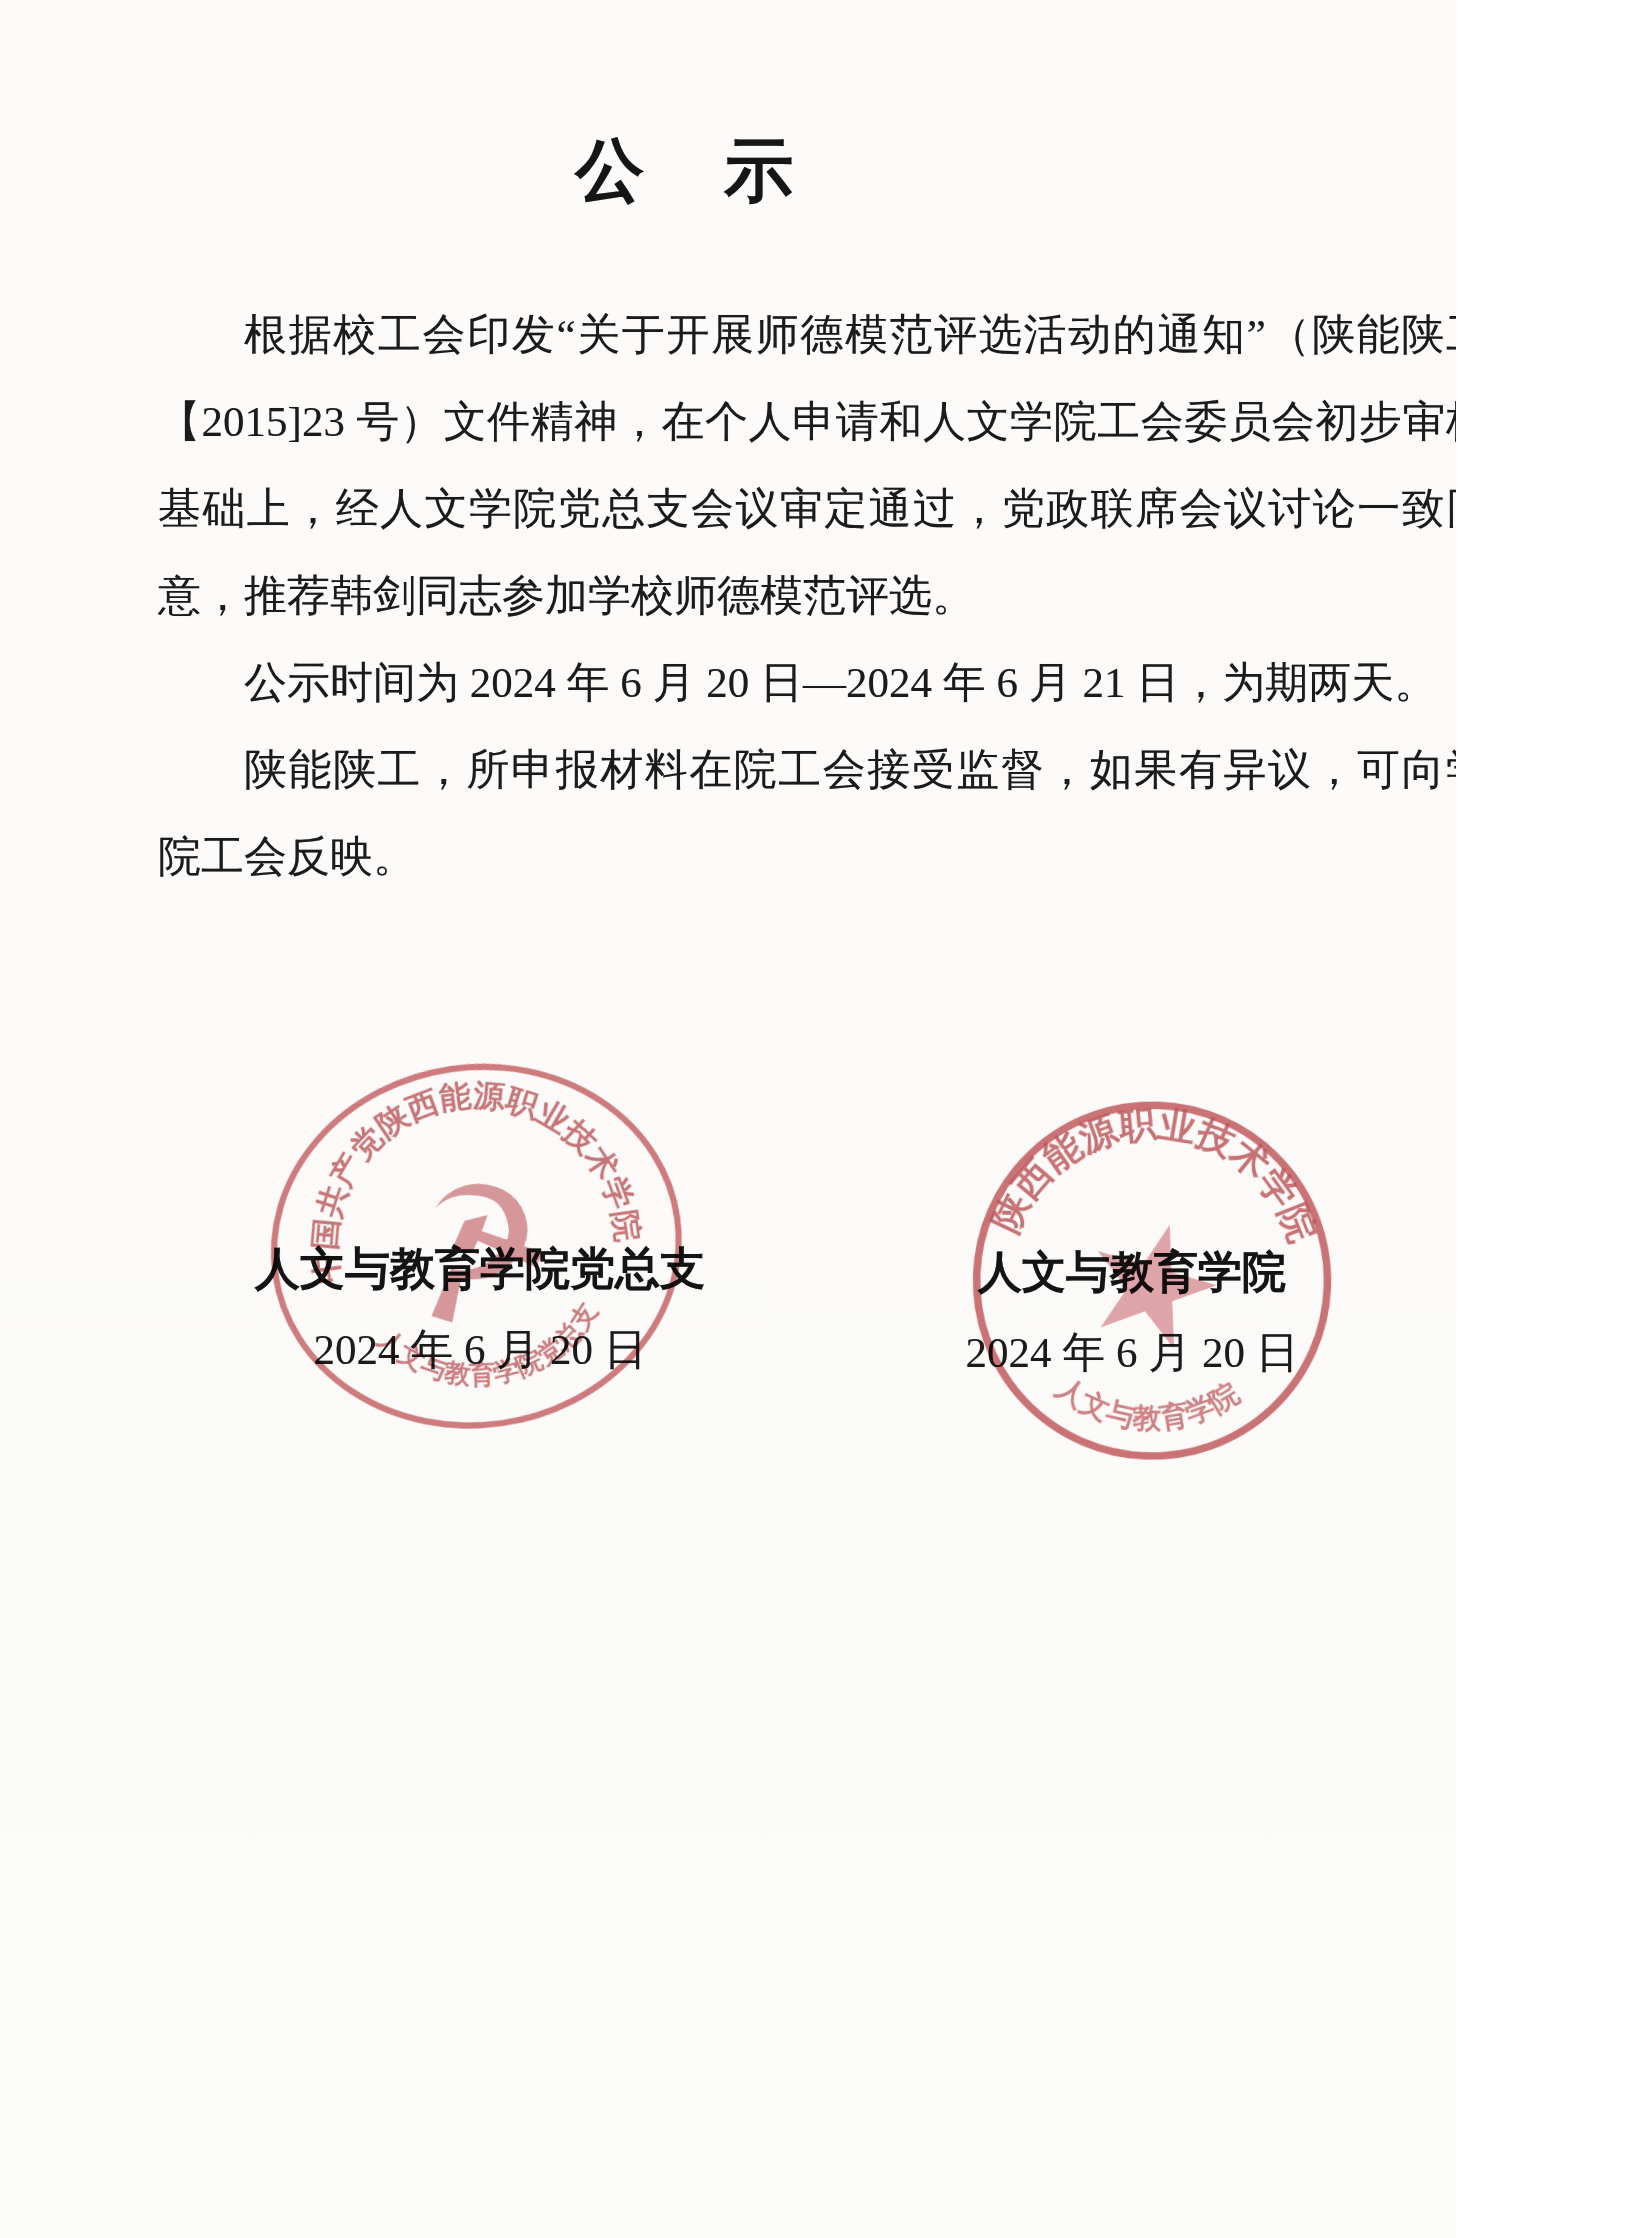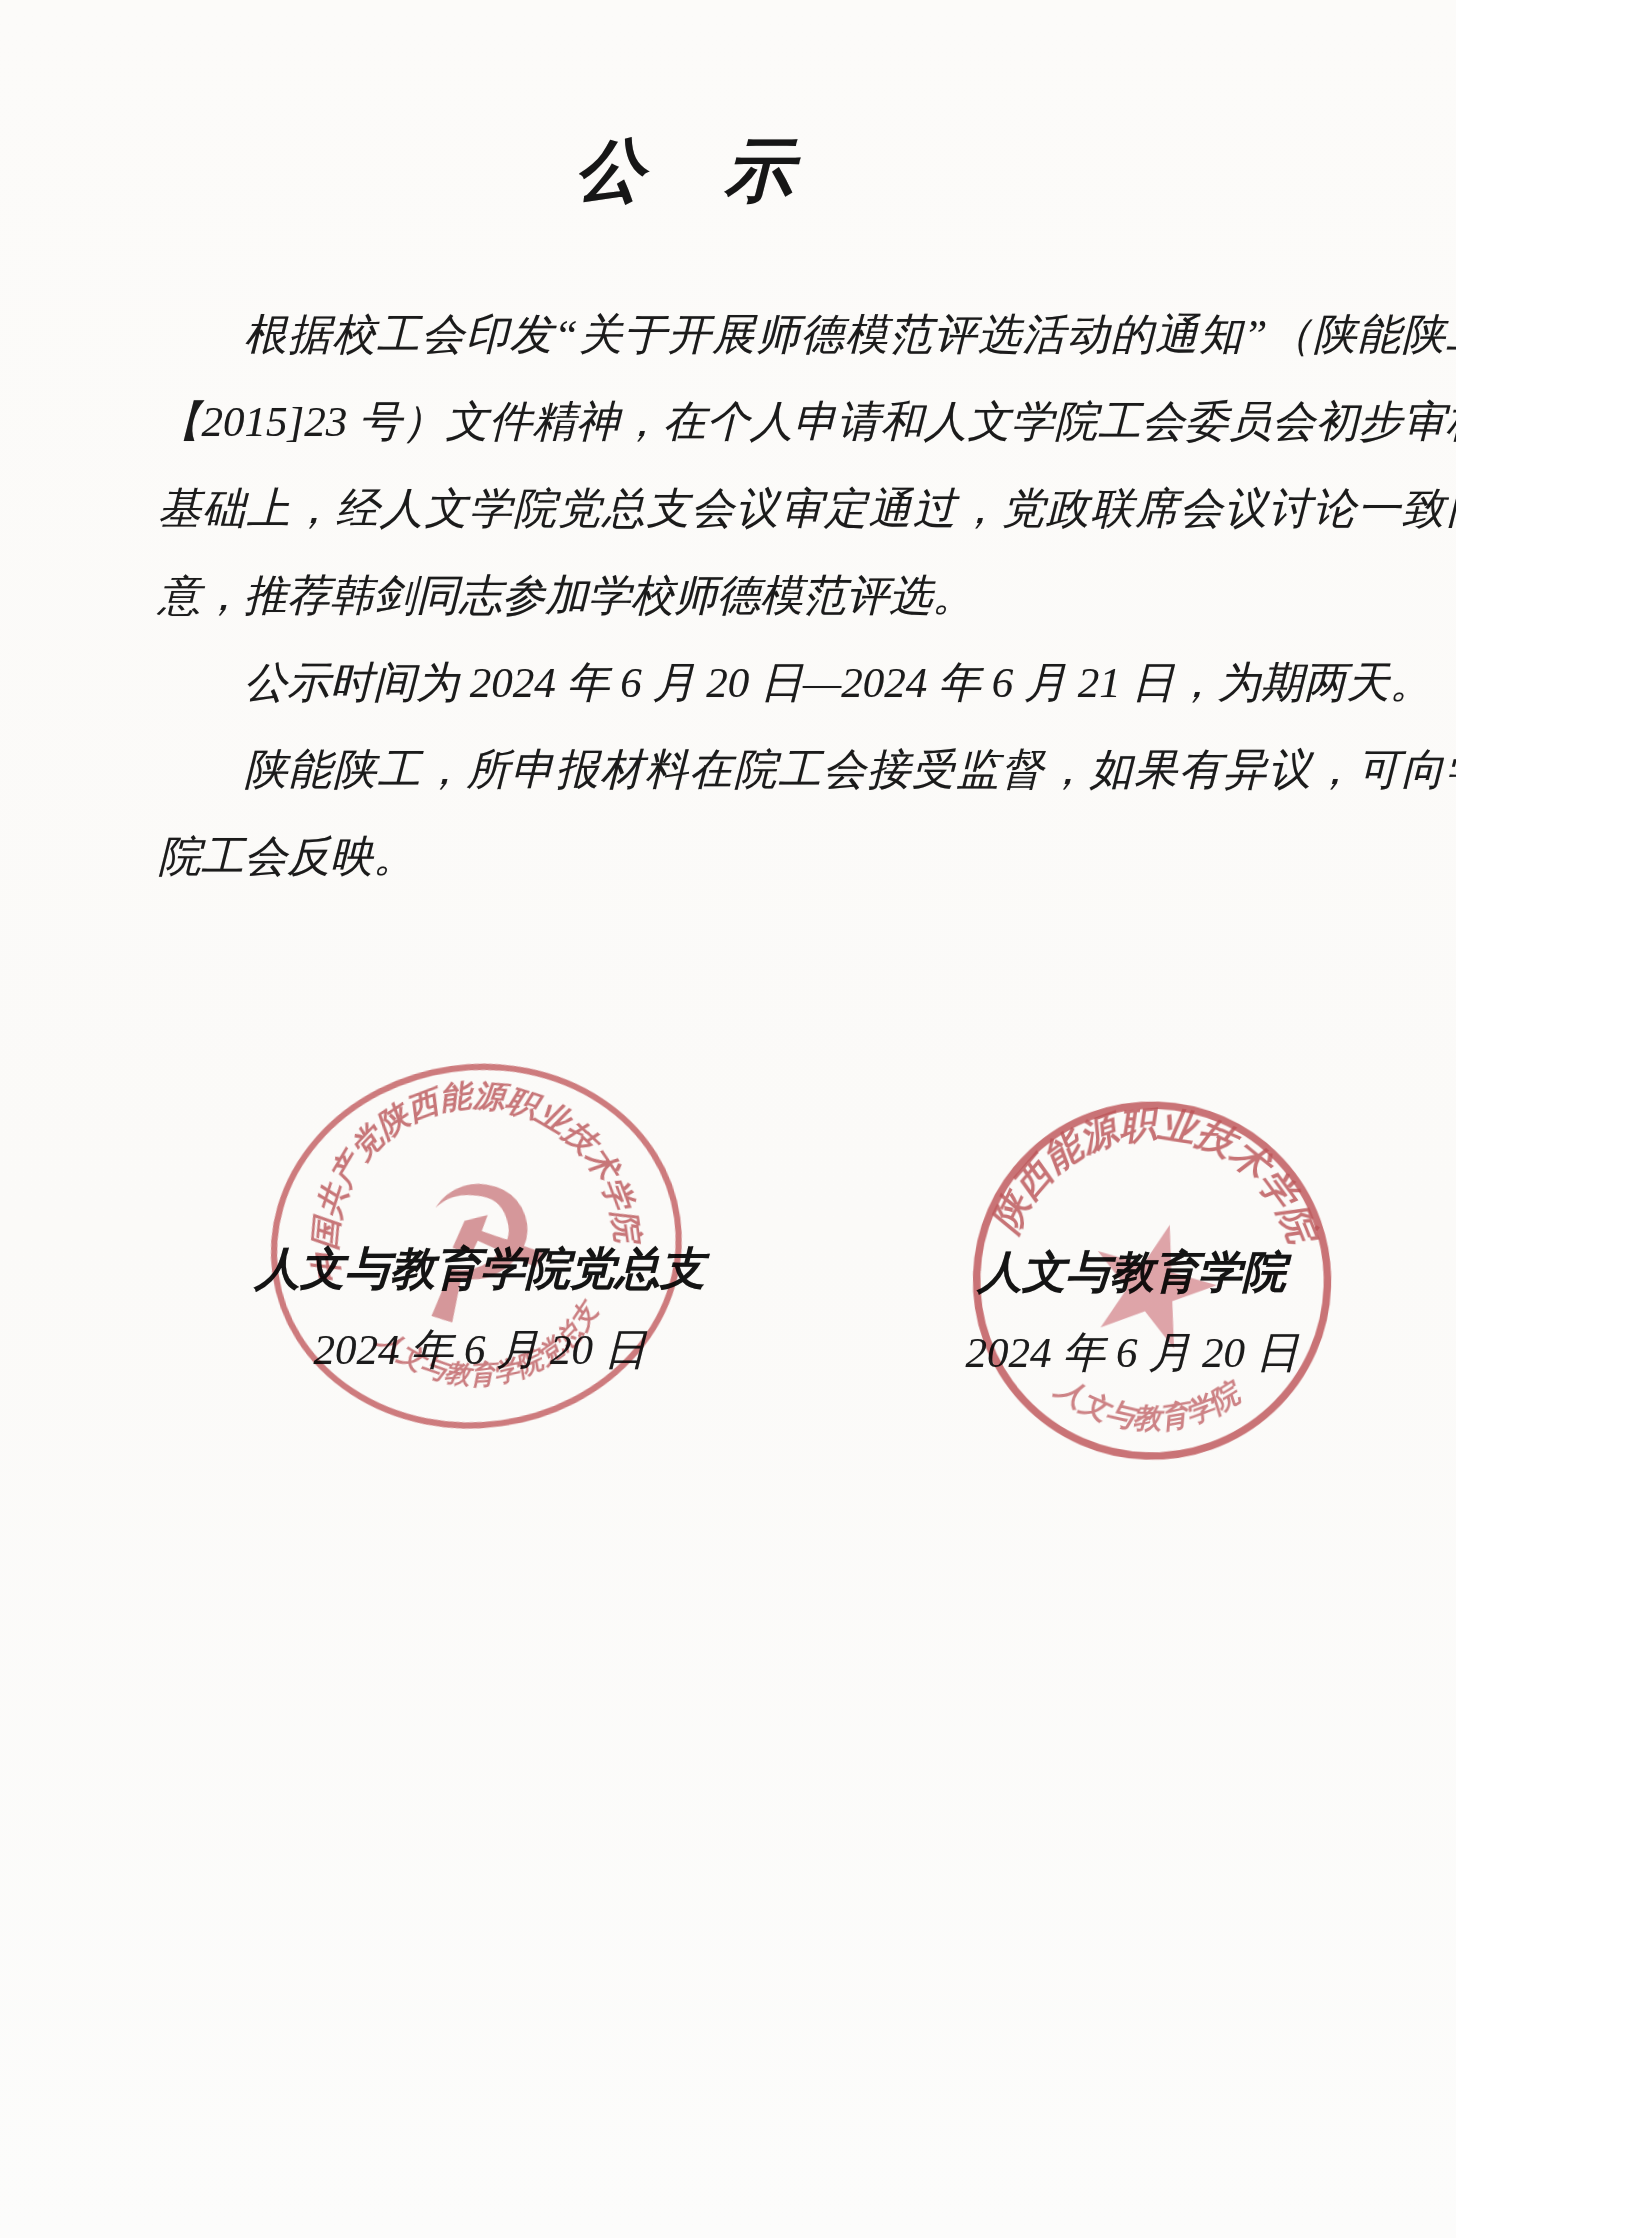--- a/index.html
+++ b/index.html
@@ -7,21 +7,20 @@
     width: 1646px; height: 2239px;
     font-family: "Liberation Serif", "DejaVu Serif", serif;
     background: #ffffff;
   }
   .page {
     position: relative;
     width: 1456px; height: 2239px;
     background: linear-gradient(180deg, #fcfbf9 0%, #fbfaf8 55%, #fcfcfb 100%);
     overflow: hidden;
     color: #1c1c1c;
-    font-style: italic;
   }
   .doc-title {
     position: absolute;
     top: 125px; left: 0; right: 82px;
     text-align: center;
     font-size: 69px;
     font-weight: 700;
     letter-spacing: 5.5px;
     color: #161616;
     text-shadow: 0 0 0.7px rgba(0,0,0,0.4);

